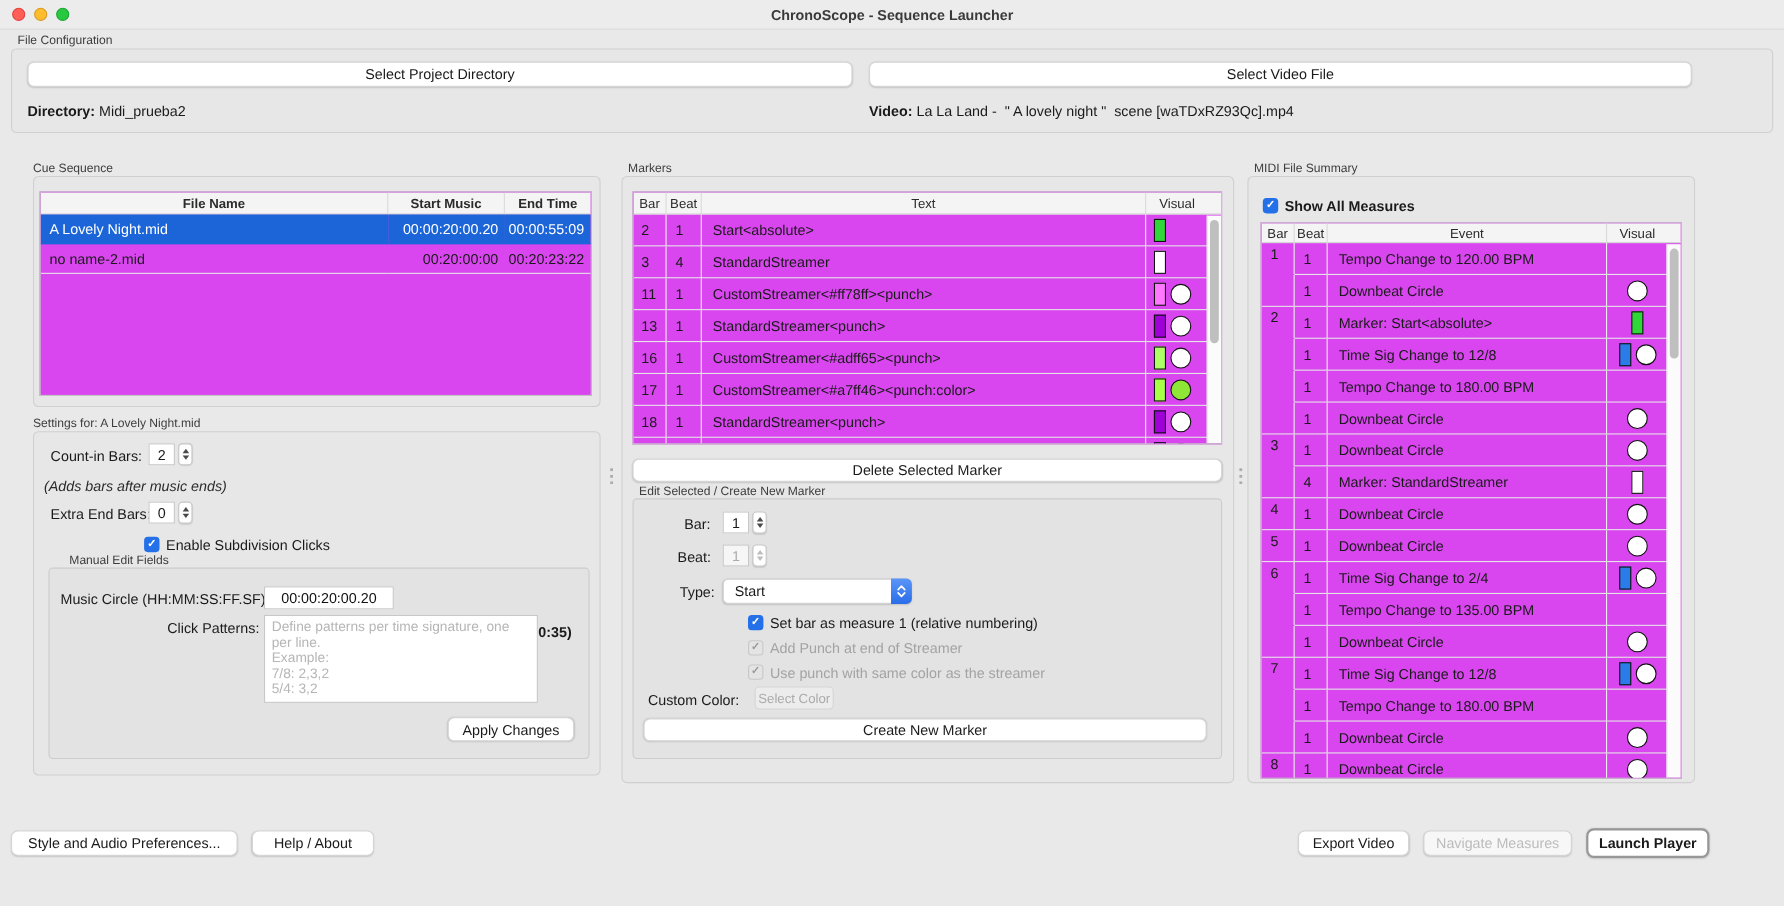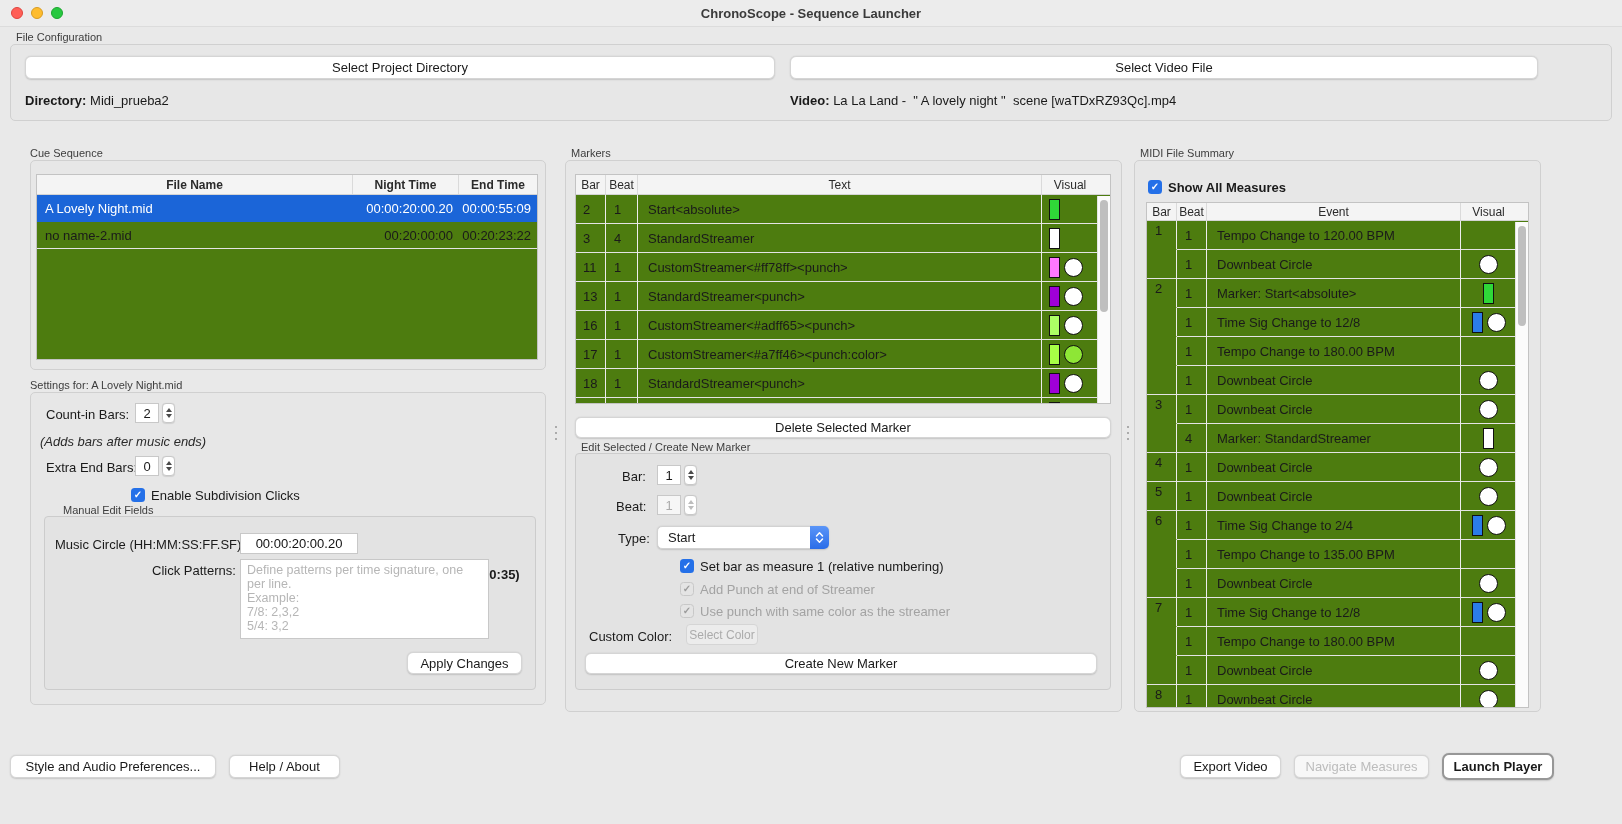--- a/index.html
+++ b/index.html
@@ -22,21 +22,21 @@
   .btn{position:absolute;background:#ffffff;border:1px solid #d5d5d5;border-radius:6px;box-shadow:0 0.5px 1.5px rgba(0,0,0,0.15);display:flex;align-items:center;justify-content:center;font-size:13px;color:#1a1a1a;cursor:default;white-space:nowrap;}
   .btn.disabled{color:#bcbcbc;background:#f7f7f7;}
   .btn.launch{border:2px solid #979797;border-radius:7px;font-weight:600;}
   .btn.small-dis{background:#ececec;color:#ababab;box-shadow:none;border-radius:4px;font-size:12px;}
 
   .info-label{position:absolute;font-size:13px;white-space:pre;}
   .info-label b{font-weight:bold;}
   .italic-note{position:absolute;font-style:italic;font-size:13px;color:#2a2a2a;}
 
   
-  .table{position:absolute;background:#4d7c0f;border:1px solid #c3c3c3;overflow:hidden;}
+  .table{position:absolute;background:#d946ef;border:1px solid #c3c3c3;overflow:hidden;}
   .thead{display:flex;background:#f4f4f4;border-bottom:1px solid #d4d4d4;}
   .th{font-size:12px;color:#2b2b2b;display:flex;align-items:center;justify-content:center;border-right:1px solid #dadada;height:100%;}
   .th:last-child{border-right:none;}
   .cue-head{height:20px;} .cue-head .th{font-weight:bold;}
   .mk-head{height:20px;} .md-head{height:18px;}
   .trow{display:flex;}
   .td{display:flex;align-items:center;font-size:13px;border-bottom:1px solid #e4e4e4;overflow:hidden;white-space:nowrap;}
   .cue-row{height:27px;} .m-row{height:29px;} .s-row{height:29px;}
   .cue-row.selected .td{background:#1b65d8;color:#fff;border-bottom-color:#1b65d8;}
   .c-file{width:316px;padding-left:8px;}
@@ -107,21 +107,21 @@
 <div class="btn" style="left:25px;top:56px;width:750px;height:23px;">Select Project Directory</div>
 <div class="btn" style="left:790px;top:56px;width:748px;height:23px;">Select Video File</div>
 <div class="info-label" style="left:25px;top:93px;"><b>Directory:</b> <span>Midi_prueba2</span></div>
 <div class="info-label" style="left:790px;top:93px;"><b>Video:</b> <span>La La Land -  " A lovely night "  scene [waTDxRZ93Qc].mp4</span></div>
 
 <div class="group-label" style="left:30px;top:147px;">Cue Sequence</div>
 <div class="group-box" style="left:30px;top:160px;width:516px;height:210px;"></div>
 <div class="table" style="left:36px;top:174px;width:502px;height:186px;">
   <div class="thead cue-head">
     <div class="th" style="width:316px;">File Name</div>
-    <div class="th" style="width:106px;">Night Time</div>
+    <div class="th" style="width:106px;">Start Music</div>
     <div class="th" style="width:78px;">End Time</div>
   </div>
   <div>
       <div class="trow cue-row selected">
         <div class="td c-file">A Lovely Night.mid</div>
         <div class="td c-start">00:00:20:00.20</div>
         <div class="td c-end">00:00:55:09</div>
       </div>
       <div class="trow cue-row">
         <div class="td c-file">no name-2.mid</div>

